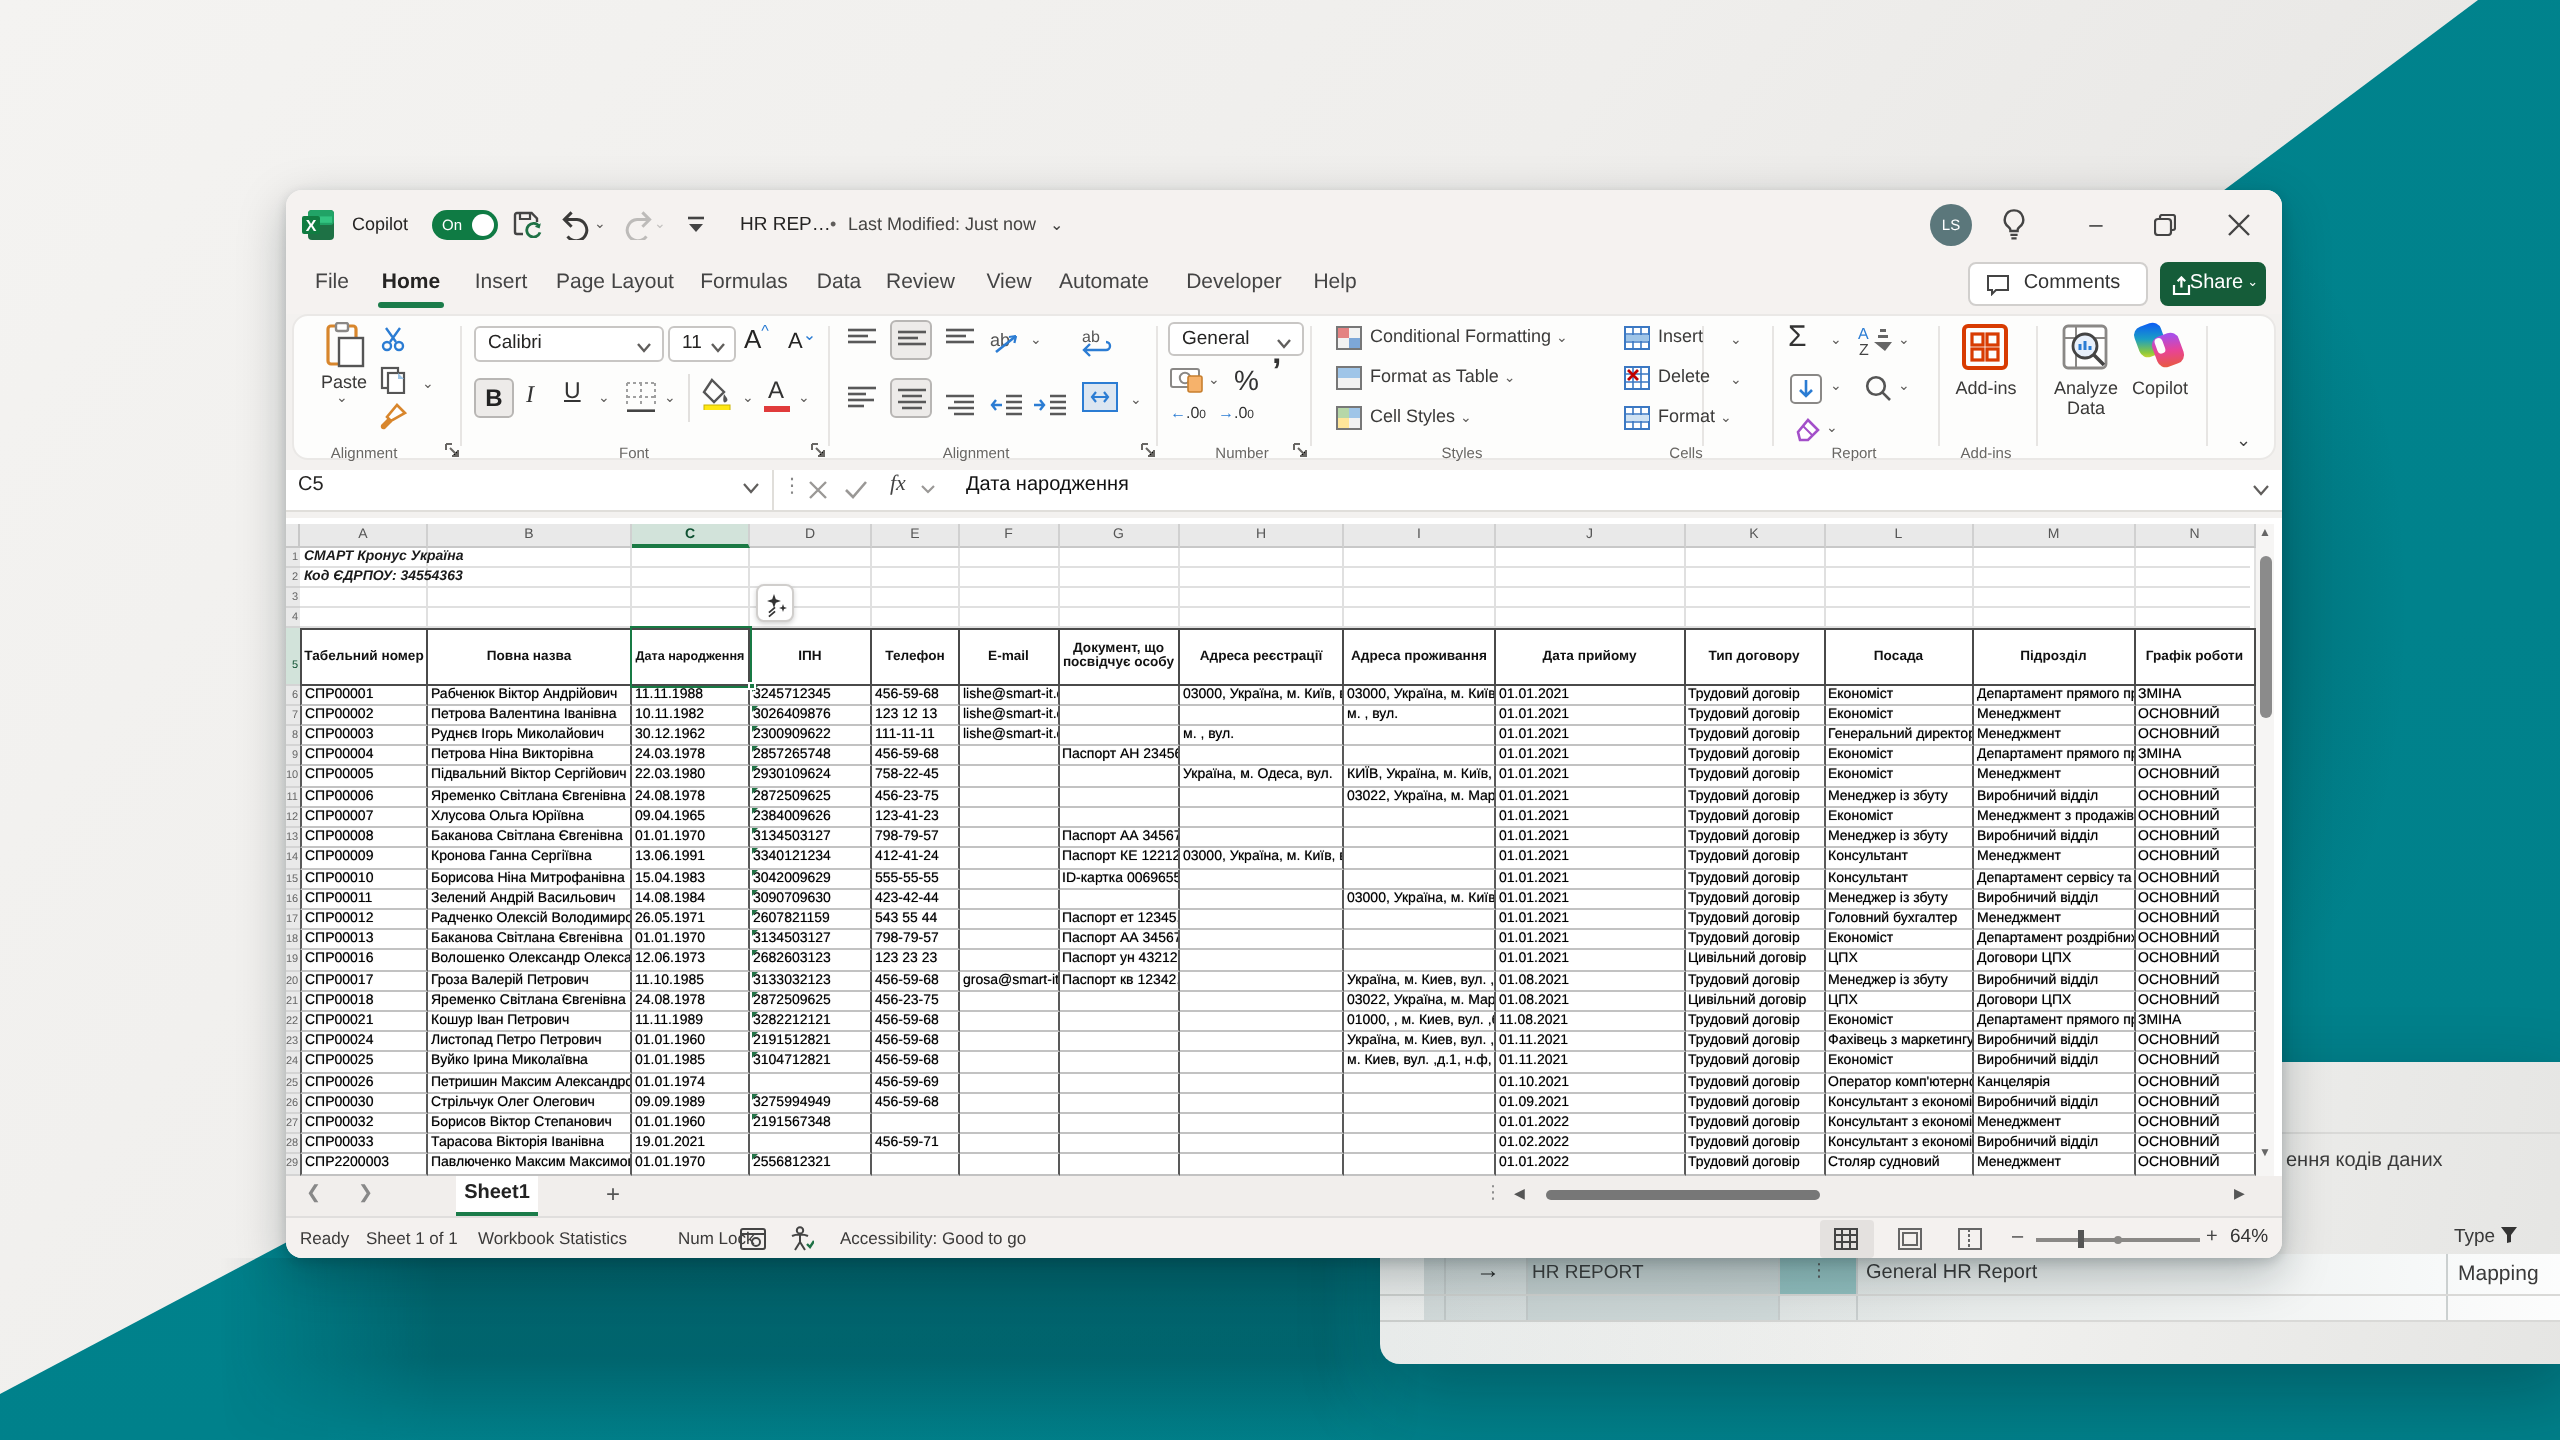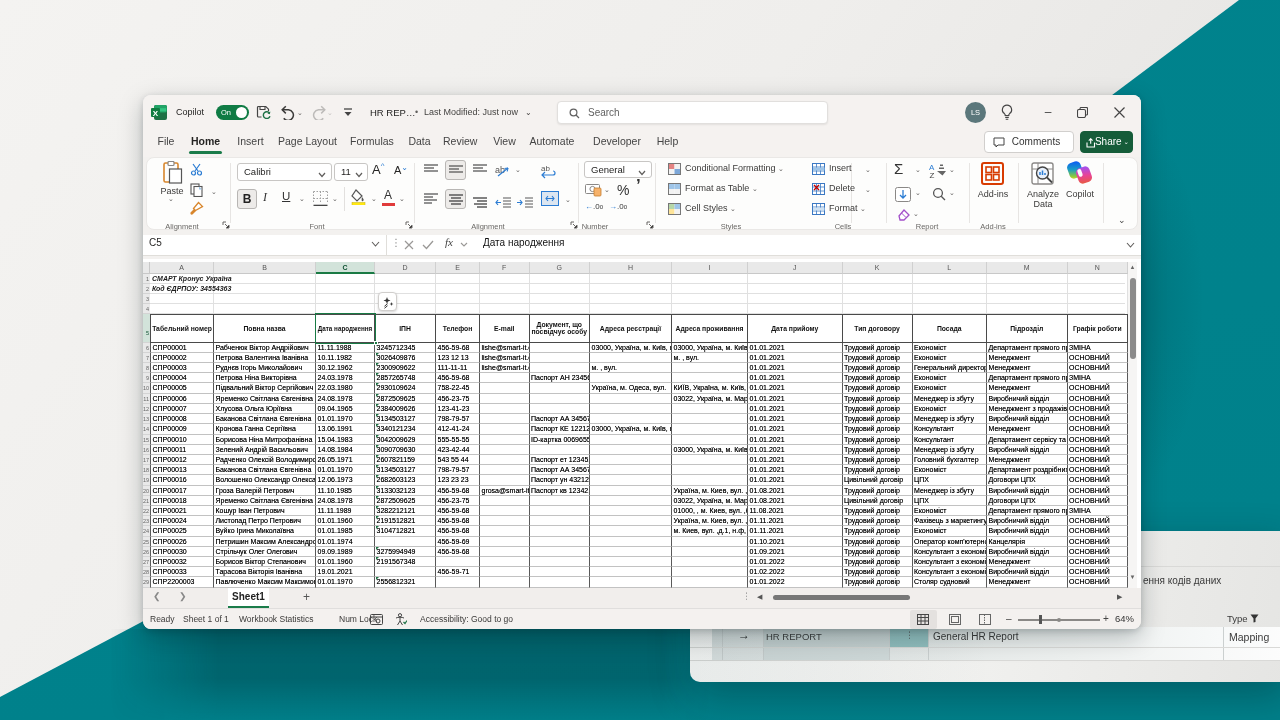--- a/index.html
+++ b/index.html
@@ -132,25 +132,20 @@
 </svg>
       <div class="tbtxt" style="left:184px;font-size:7px;color:#c4c2c0">⌄</div>
       <svg class="abs" style="left:200px;top:13px" width="10" height="9" viewBox="0 0 10 9">
 <path d="M1 1 H9" stroke="#444" stroke-width="1.3"></path>
 <path d="M1.5 4 H8.5 L5 8 Z" fill="#444"></path>
 </svg>
       <div class="tbtxt" style="left:227px;color:#252423">HR REP…</div>
       <div class="tbtxt" style="left:272px;color:#605e5c;font-size:9px">•</div>
       <div class="tbtxt" style="left:281px;color:#454442;font-size:9px">Last Modified: Just now</div>
       <div class="tbtxt" style="left:382px;color:#454442;font-size:8px">⌄</div>
-      <div id="searchbox"><svg style="position:absolute;left:11px;top:6px" width="11" height="11" viewBox="0 0 11 11">
-<circle cx="4.5" cy="4.5" r="3.4" fill="none" stroke="#616161" stroke-width="1.2"></circle>
-<path d="M7 7 L10 10" stroke="#616161" stroke-width="1.2"></path>
-        </svg>
-<span style="margin-left:30px">Search</span></div>
       <div id="avatar">LS</div>
       <svg class="abs" style="left:857px;top:9px" width="14" height="16" viewBox="0 0 14 16">
 <path d="M7 1.2 a4.6 4.6 0 0 1 2.6 8.4 c-0.5 0.4 -0.8 0.9 -0.8 1.4 l0 0.5 l-3.6 0 l0 -0.5 c0 -0.5 -0.3 -1 -0.8 -1.4 A4.6 4.6 0 0 1 7 1.2 Z" fill="none" stroke="#444" stroke-width="1.2"></path>
 <path d="M5.2 13.4 L8.8 13.4 M5.7 15.2 L8.3 15.2" stroke="#444" stroke-width="1.1"></path>
 </svg>
       <div class="wbtn" style="left:895px;width:20px">–</div>
       <svg class="abs" style="left:934px;top:12px" width="11" height="11" viewBox="0 0 11 11">
 <rect x="0.5" y="2.5" width="8" height="8" rx="1.5" fill="none" stroke="#444" stroke-width="1.1"></rect>
 <path d="M3 2.5 L3 1.5 A1 1 0 0 1 4 0.5 L9.5 0.5 A1 1 0 0 1 10.5 1.5 L10.5 7 A1 1 0 0 1 9.5 8 L8.5 8" fill="none" stroke="#444" stroke-width="1.1"></path>
 </svg>
@@ -304,21 +299,21 @@
       <svg class="abs" style="left:442px;top:26px" width="17" height="14" viewBox="0 0 17 14">
 <rect x="0.5" y="1.5" width="14" height="9" rx="1" fill="#fff" stroke="#8a8886" stroke-width="1"></rect>
 <circle cx="7.5" cy="6" r="2.6" fill="none" stroke="#8a8886" stroke-width="1"></circle>
 <rect x="9" y="5" width="7" height="8" rx="1" fill="#f6b26b" stroke="#c77f2e" stroke-width="0.8"></rect>
 </svg>
       <div class="abs" style="left:461px;top:29px;font-size:7px;color:#605e5c">⌄</div>
       <div class="abs" style="left:474px;top:25px;font-size:14px;color:#333">%</div>
       <div class="abs" style="left:493px;top:19px;font-size:17px;font-weight:700;color:#333">’</div>
       <div class="abs" style="left:442px;top:45px;font-size:8px;color:#333;letter-spacing:0"><span style="color:#2b7cd3">←</span>.0<span style="font-size:6px">0</span></div>
       <div class="abs" style="left:466px;top:45px;font-size:8px;color:#333"><span style="color:#2b7cd3">→</span>.0<span style="font-size:6px">0</span></div>
-      <div class="glabel" style="left:412px">Number</div>
+      <div class="glabel" style="left:438px">Number</div>
       <svg class="abs launch" style="left:503px" viewBox="0 0 8 8">
         <path d="M1 1 H4 M1 1 V4 M3 3 L7 7 M7 4 V7 H4" stroke="#696764" stroke-width="1"></path>
       </svg>
       <div class="gsep" style="left:512px"></div>
       <svg class="abs" style="left:525px;top:6px" width="13" height="12" viewBox="0 0 13 12">
 <rect x="0.5" y="0.5" width="12" height="11" fill="#fff" stroke="#777" stroke-width="1"></rect>
 <rect x="1" y="1" width="5.5" height="5" fill="#e48383"></rect>
         <rect x="6.5" y="1" width="5.5" height="5" fill="#f2f2f2"></rect>
 <rect x="1" y="6" width="5.5" height="5" fill="#f2f2f2"></rect>
         <rect x="6.5" y="6" width="5.5" height="5" fill="#7da7d8"></rect>

